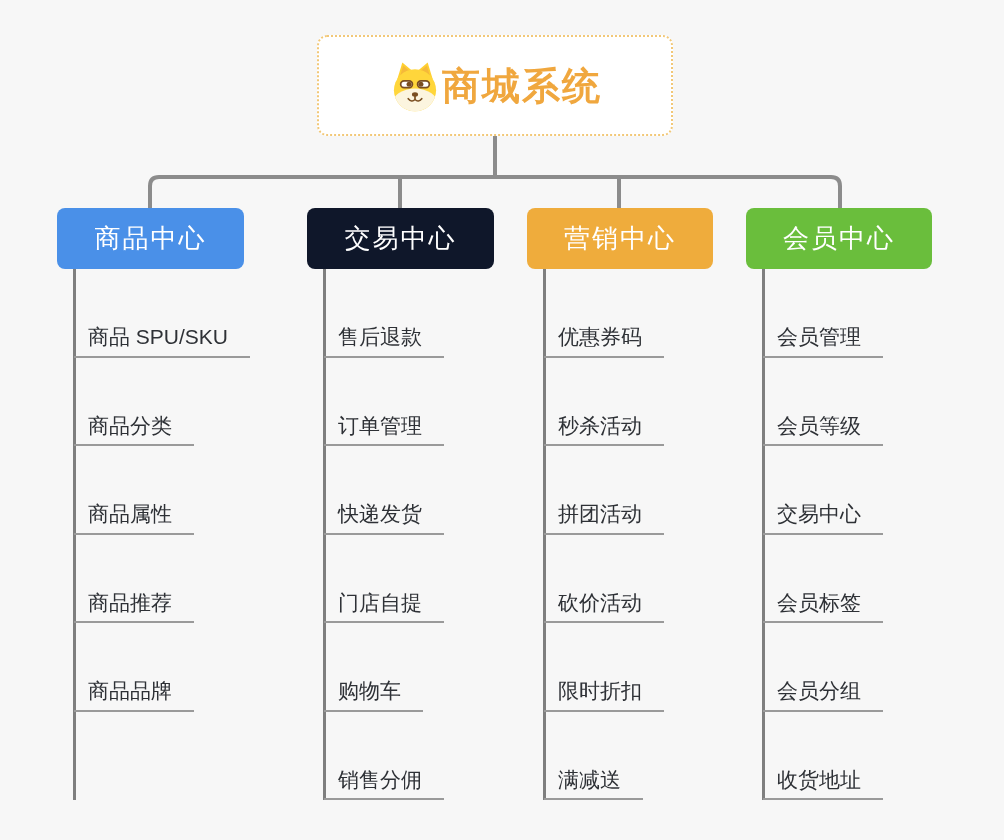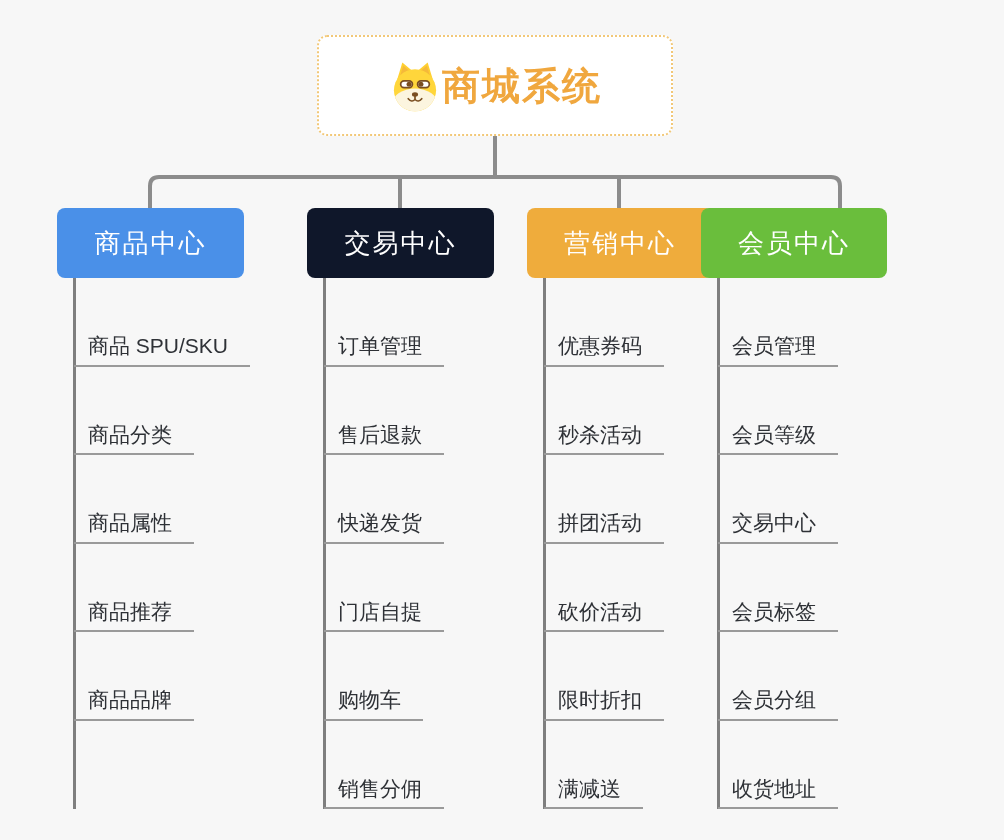--- a/index.html
+++ b/index.html
@@ -26,24 +26,24 @@
     font-size:38px;font-weight:600;letter-spacing:2px;color:#f0a73e;
     line-height:1;white-space:nowrap;
   }
   .root-icon{width:54px;height:54px;flex:0 0 auto;}
 
   
   .branch{position:absolute;top:208px;}
   .branch:nth-child(1){left:57px;}
   .branch:nth-child(2){left:307px;}
   .branch:nth-child(3){left:527px;}
-  .branch:nth-child(4){left:701px;}
+  .branch:nth-child(4){left:746px;}
 
   .branch-head{
-    width:187px;height:70px;border-radius:8px;
+    width:187px;height:61px;border-radius:8px;
     color:#ffffff;font-size:26px;letter-spacing:2px;
     display:flex;align-items:center;justify-content:center;
     box-sizing:border-box;white-space:nowrap;
   }
   .branch:nth-child(3) .branch-head,
   .branch:nth-child(4) .branch-head{width:186px;}
 
   .leaf-list{
     margin-left:16px;
     height:531px;
@@ -128,26 +128,26 @@
           <div class="leaf-row">
             <span class="leaf">商品品牌</span>
           </div>
         </div>
   </div>
 
   <div class="branch">
     <div class="branch-head" style="background: #0f172a;">交易中心</div>
     <div class="leaf-list">
           <div class="leaf-row">
+            <span class="leaf">售后退款</span>
+          </div>
+          <div class="leaf-row">
             <span class="leaf">订单管理</span>
           </div>
           <div class="leaf-row">
-            <span class="leaf">售后退款</span>
-          </div>
-          <div class="leaf-row">
             <span class="leaf">快递发货</span>
           </div>
           <div class="leaf-row">
             <span class="leaf">门店自提</span>
           </div>
           <div class="leaf-row">
             <span class="leaf">购物车</span>
           </div>
           <div class="leaf-row">
             <span class="leaf">销售分佣</span>

